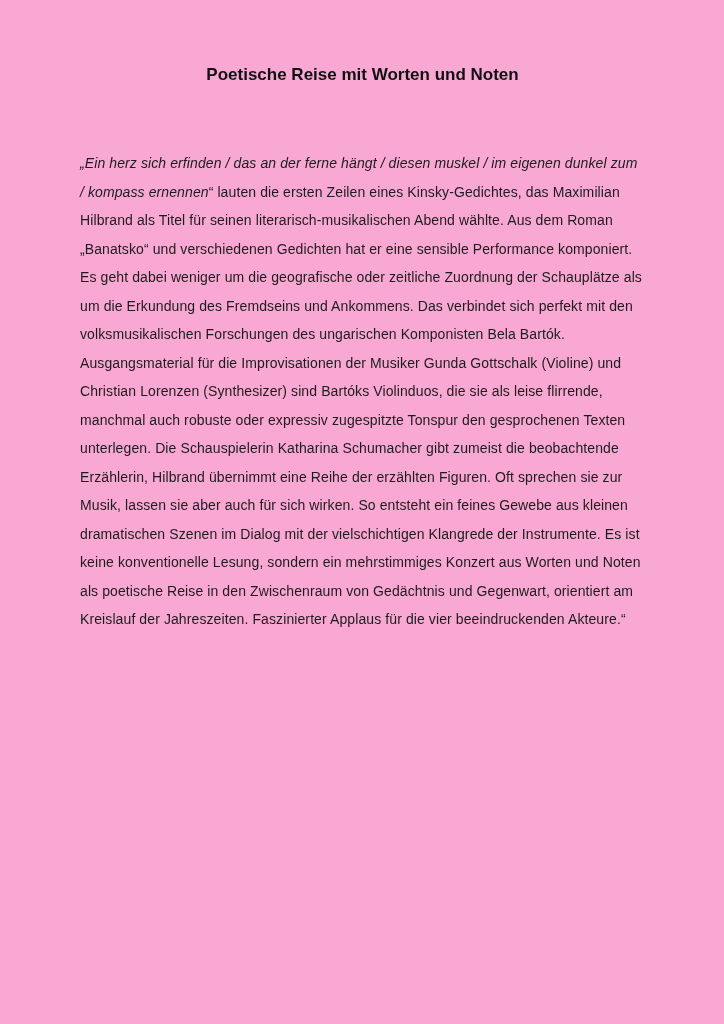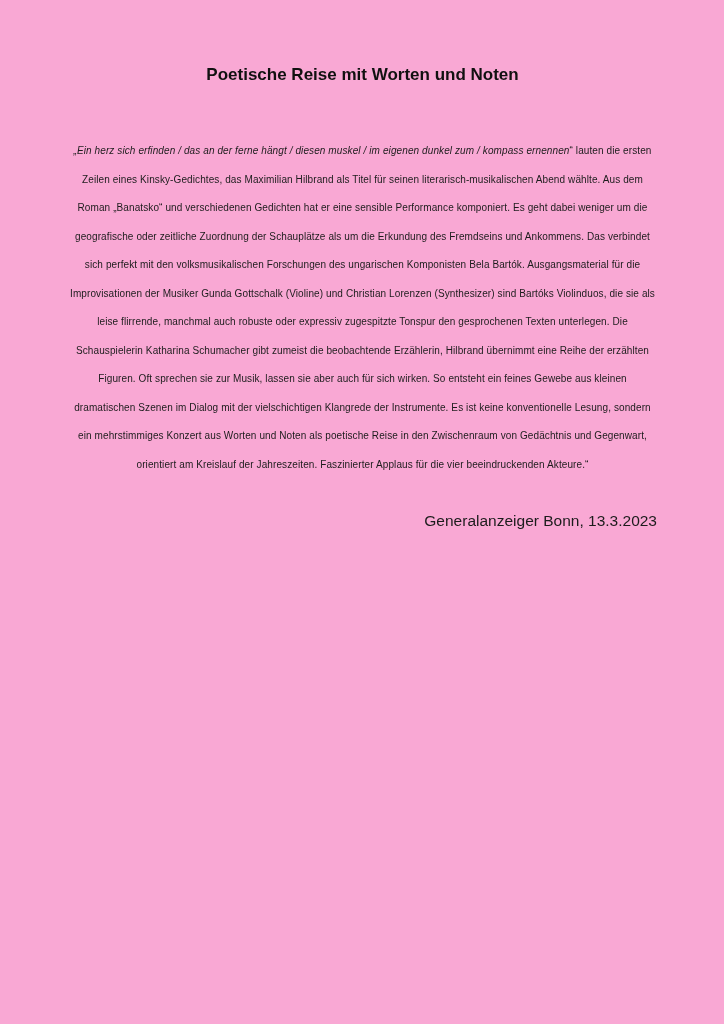--- a/index.html
+++ b/index.html
@@ -24,39 +24,38 @@
   .doc-title {
     margin: 0;
     padding-top: 63px;
     font-size: 17px;
     line-height: 24px;
     font-weight: 700;
     text-align: center;
     color: #111111;
   }
   .doc-paragraph {
-    margin: 0;
+    margin: 12px;
     padding-top: 50px;
-    font-size: 10px;
+    font-size: 14px;
     line-height: 28.5px;
-    text-align: center;
+    text-align: left;
     letter-spacing: 0.1px;
   }
   .poem-quote {
     font-style: italic;
   }
   .doc-attribution {
     margin: 28px 0 0 0;
     font-size: 15.5px;
     line-height: 28.5px;
     text-align: right;
   }
 </style>
 </head>
 <body>
 
 <article class="page">
   <h1 class="doc-title">Poetische Reise mit Worten und Noten</h1>
 
   <p class="doc-paragraph"><span class="poem-quote">„Ein herz sich erfinden / das an der ferne hängt / diesen muskel / im eigenen dunkel zum / kompass ernennen</span><span>“ lauten die ersten Zeilen eines Kinsky-Gedichtes, das Maximilian Hilbrand als Titel für seinen literarisch-musikalischen Abend wählte. Aus dem Roman „Banatsko“ und verschiedenen Gedichten hat er eine sensible Performance komponiert. Es geht dabei weniger um die geografische oder zeitliche Zuordnung der Schauplätze als um die Erkundung des Fremdseins und Ankommens. Das verbindet sich perfekt mit den volksmusikalischen Forschungen des ungarischen Komponisten Bela Bartók. Ausgangsmaterial für die Improvisationen der Musiker Gunda Gottschalk (Violine) und Christian Lorenzen (Synthesizer) sind Bartóks Violinduos, die sie als leise flirrende, manchmal auch robuste oder expressiv zugespitzte Tonspur den gesprochenen Texten unterlegen. Die Schauspielerin Katharina Schumacher gibt zumeist die beobachtende Erzählerin, Hilbrand übernimmt eine Reihe der erzählten Figuren. Oft sprechen sie zur Musik, lassen sie aber auch für sich wirken. So entsteht ein feines Gewebe aus kleinen dramatischen Szenen im Dialog mit der vielschichtigen Klangrede der Instrumente. Es ist keine konventionelle Lesung, sondern ein mehrstimmiges Konzert aus Worten und Noten als poetische Reise in den Zwischenraum von Gedächtnis und Gegenwart, orientiert am Kreislauf der Jahreszeiten. Faszinierter Applaus für die vier beeindruckenden Akteure.“</span></p>
 
-  <p class="doc-attribution">Generalanzeiger Bonn, 13.3.2023</p>
 </article>
 
 </body></html>

